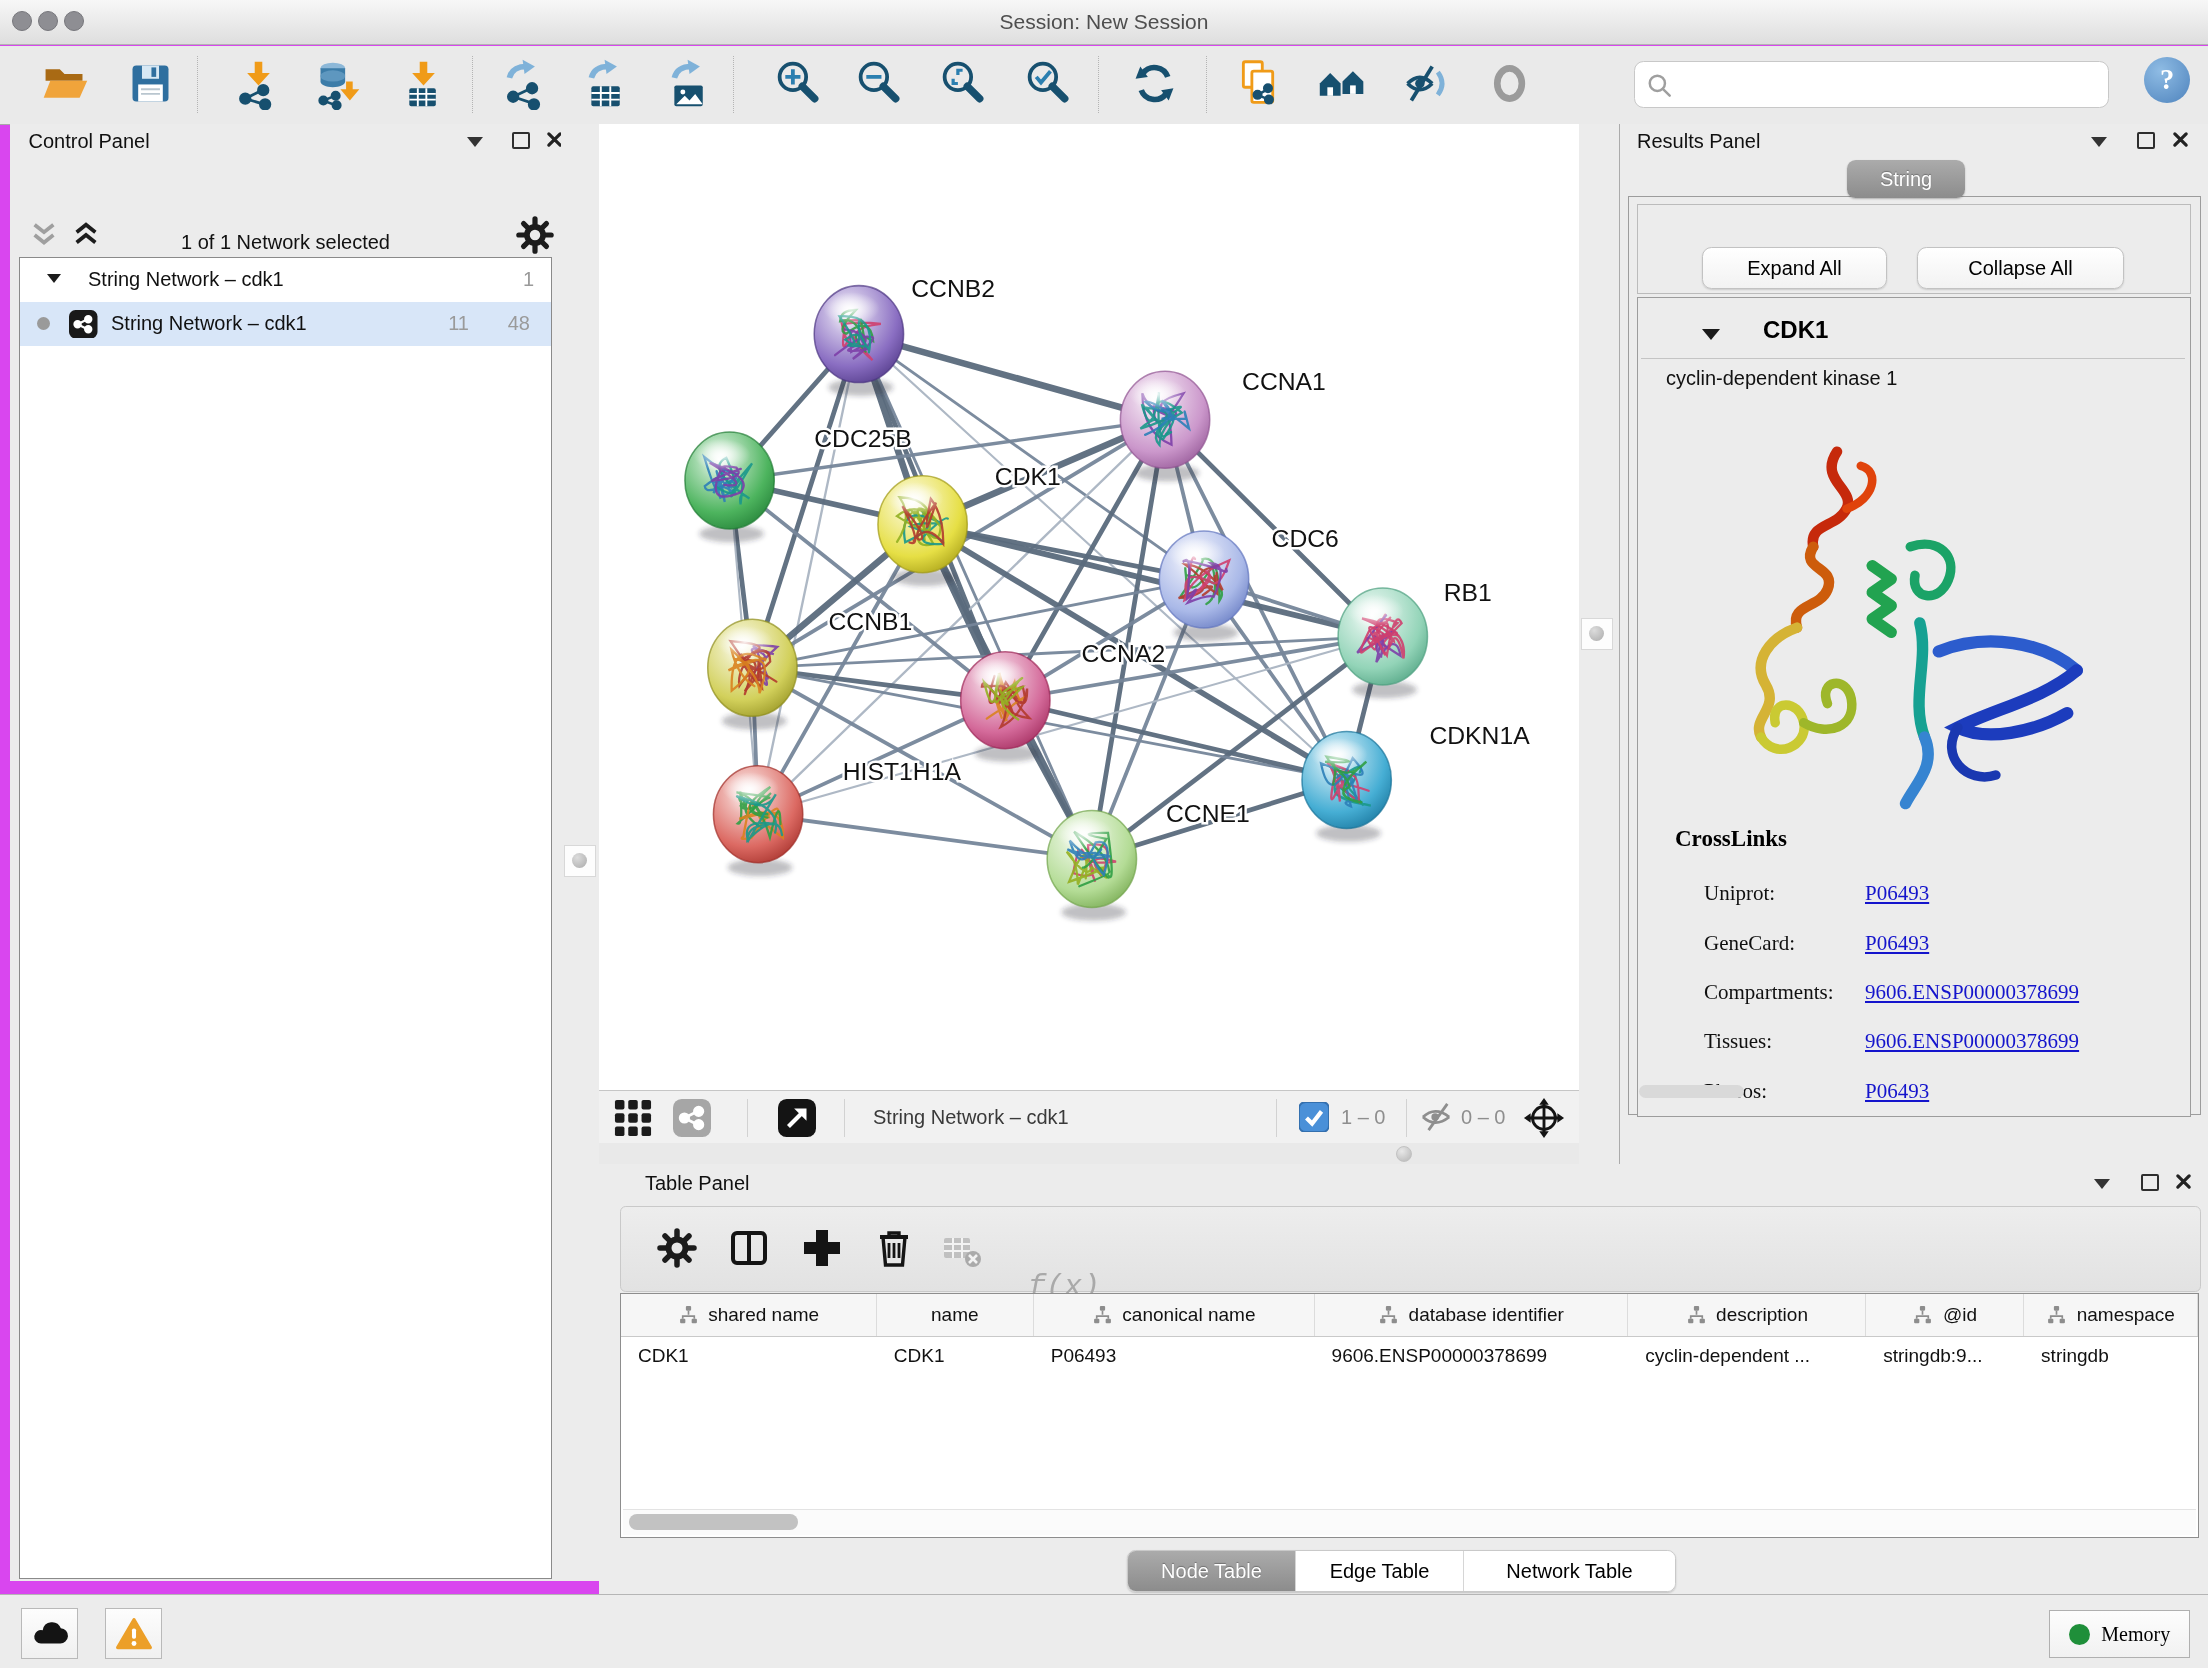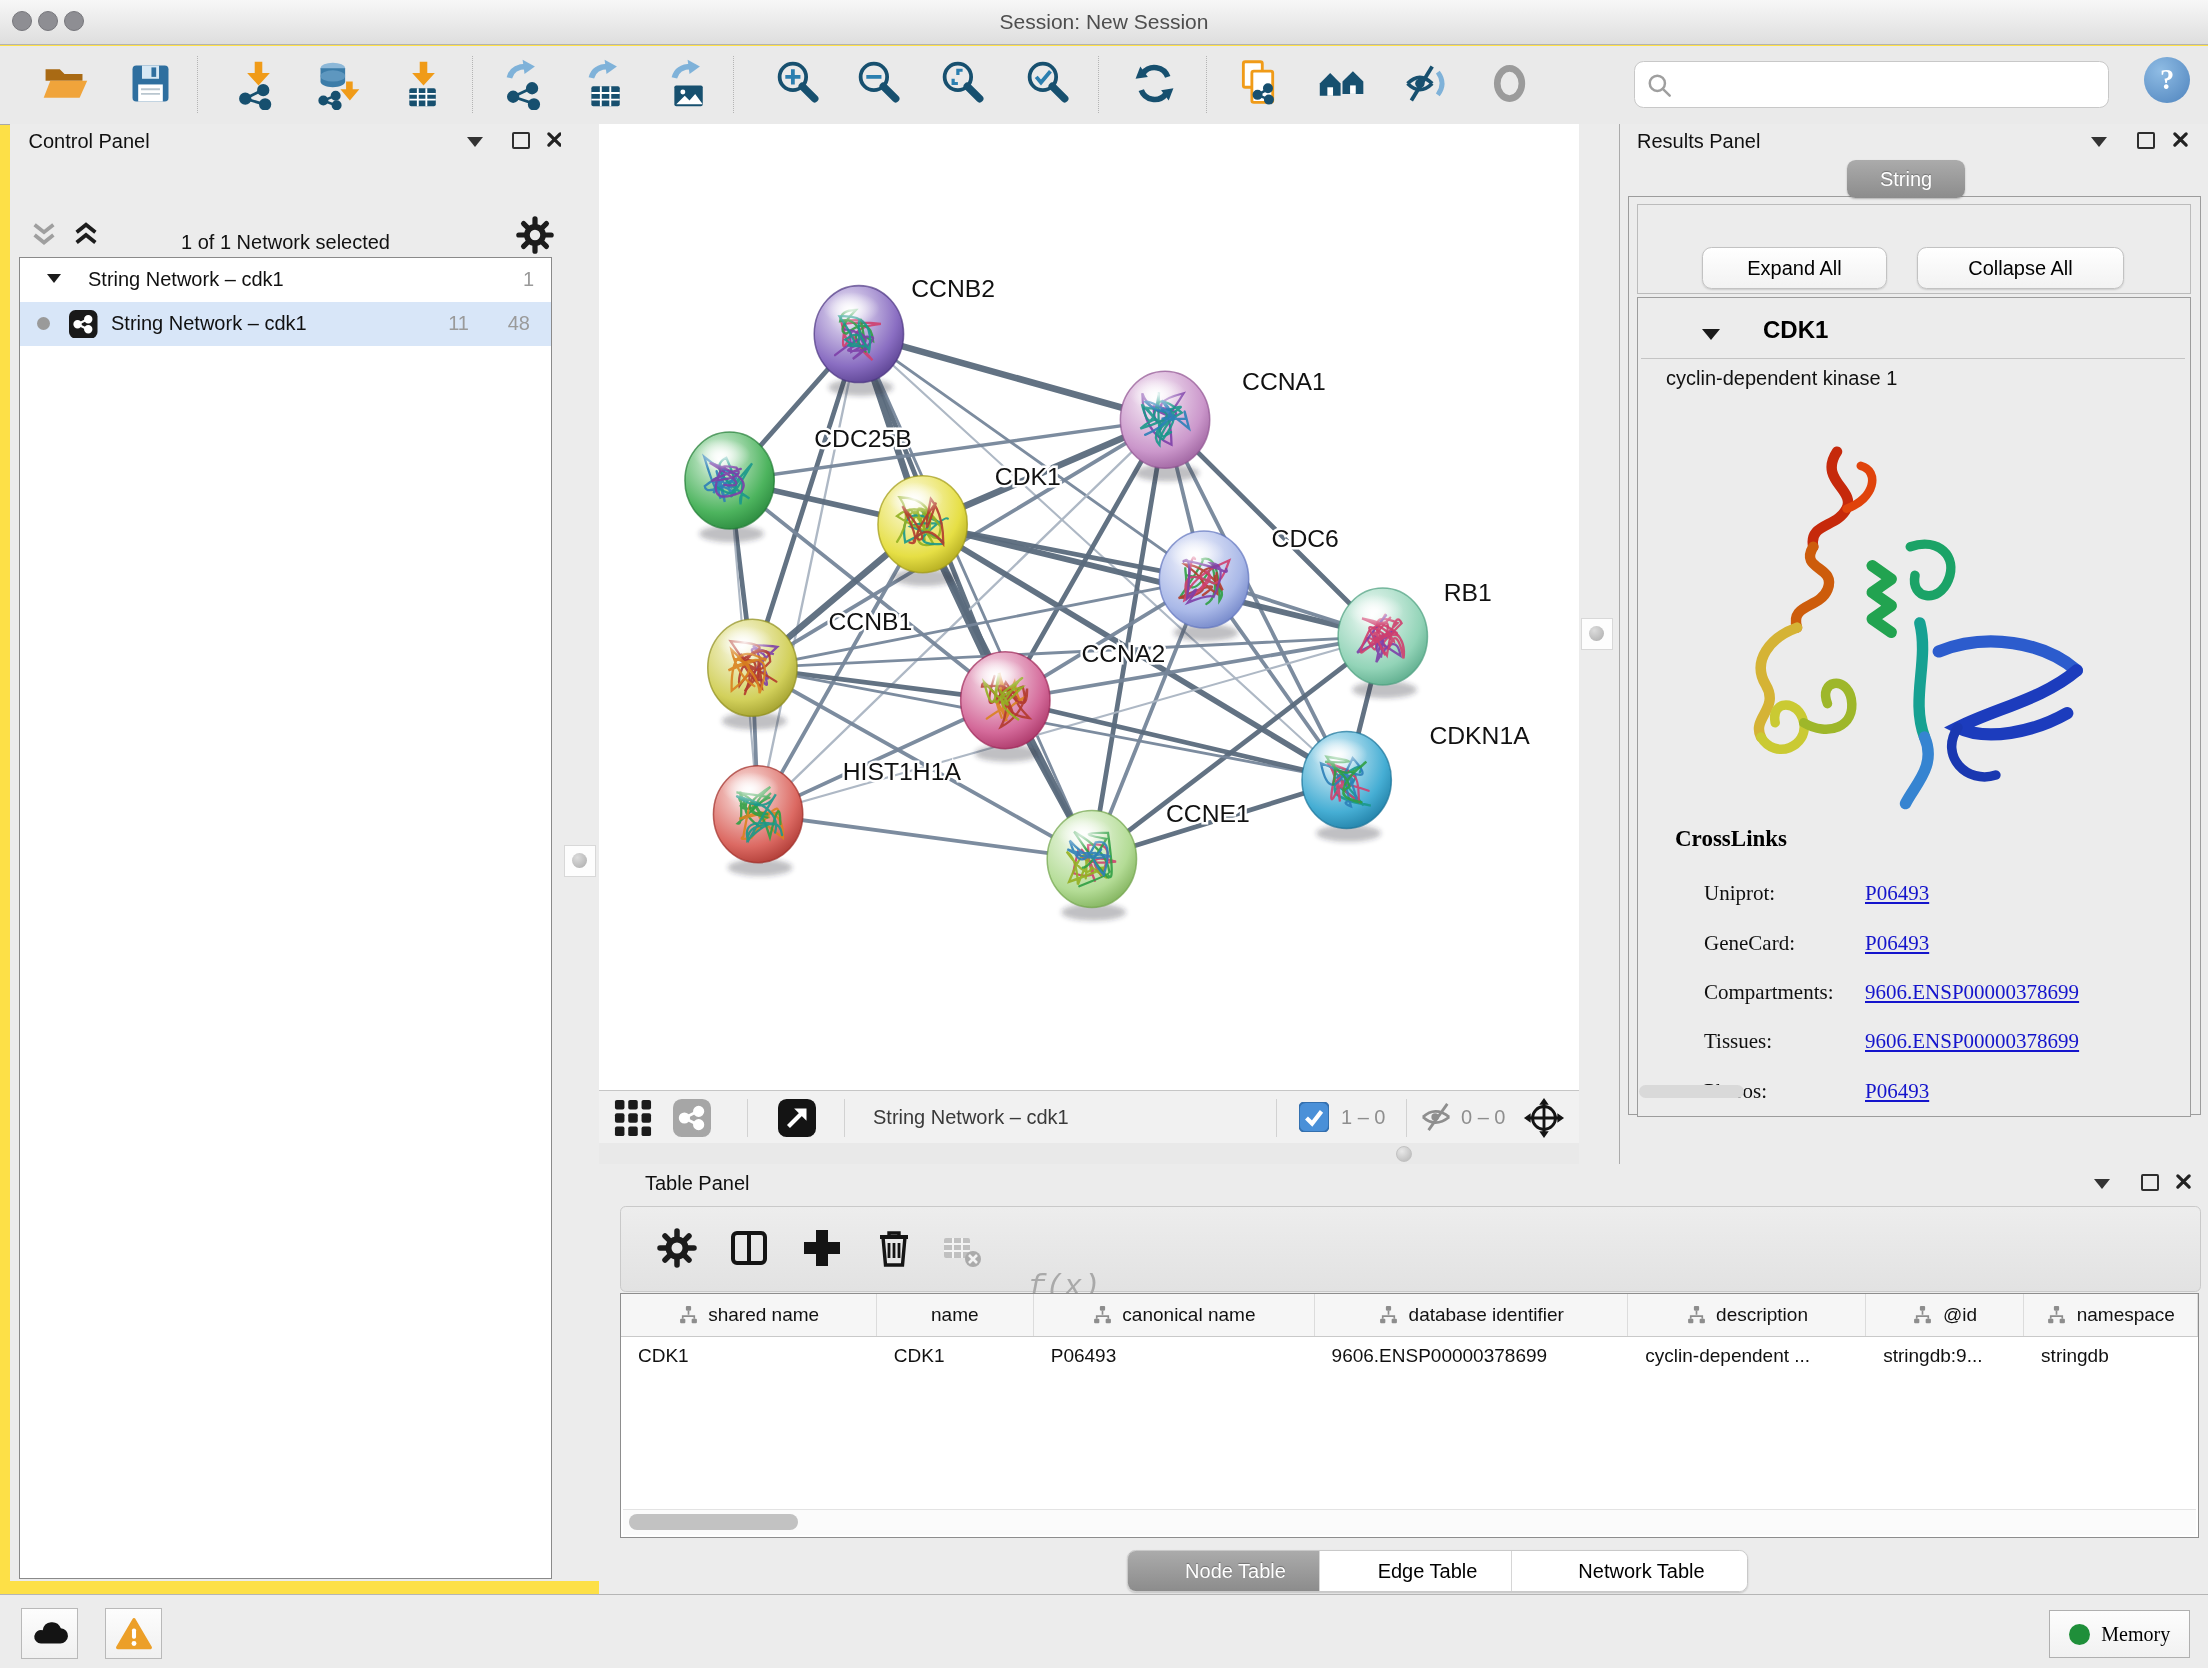--- a/index.html
+++ b/index.html
@@ -1,18 +1,18 @@
 <!DOCTYPE html>
 <html style="font-size:15px"><head>
 <meta charset="utf-8">
 <style>
   html,body{margin:0;padding:0;width:2208px;height:1668px;background:#ececec;
     font-family:"Liberation Sans",sans-serif;overflow:hidden;}
   .abs{position:absolute;}
-  .app{position:relative;width:2208px;height:1668px;background:#fde047;}
+  .app{position:relative;width:2208px;height:1668px;background:#d946ef;}
 
   
   .titlebar{left:0;top:0;width:2208px;height:44px;
     background:linear-gradient(#f7f7f7,#dedede);border-bottom:1.9px solid #b3b3b3;}
   .tlight{width:18px;height:18px;border-radius:50%;background:#8e8e93;border:1px solid #77777c;top:11.4px;}
   .wtitle{left:0;top:0;width:2208px;height:44px;line-height:44px;text-align:center;
     color:#4e4e4e;font-size:21px;}
 
   
   .toolbar{left:0;top:46px;width:2208px;height:78px;background:#eaeaea;border-bottom:1.9px solid #a9a9a9;}
@@ -100,21 +100,21 @@
   .thead{display:flex;height:42px;background:#f6f6f6;border-bottom:1.9px solid #c9c9c9;}
   .th{display:flex;align-items:center;justify-content:center;gap:9.5px;font-size:19px;color:#111;
     border-right:1.9px solid #dcdcdc;overflow:hidden;white-space:nowrap;box-sizing:border-box;}
   .trow{display:flex;height:38px;}
   .td{font-size:19px;color:#111;line-height:38px;padding-left:17px;overflow:hidden;white-space:nowrap;
     box-sizing:border-box;}
   .tscroll{position:absolute;left:1.9px;top:215px;width:1573px;height:25px;background:#fbfbfb;border-top:1px solid #e3e3e3;}
   .tscroll .thumb{position:absolute;left:5.7px;top:3.8px;width:169px;height:16px;background:#c2c2c2;border-radius:8.6px;}
   .btabs{position:absolute;top:386px;left:528px;display:flex;border-radius:8.6px;overflow:hidden;
     border:1px solid #c9c9c9;box-shadow:0 1px 1.9px rgba(0,0,0,.18);}
-  .btabs .tab{height:40px;line-height:40px;padding-left:24px;}
+  .btabs .tab{height:40px;line-height:40px;}
 
   
   .statusbar{left:0;top:1594px;width:2208px;height:74px;background:#ececec;border-top:1.9px solid #b5b5b5;}
   .sbtn{position:absolute;top:13.3px;width:57px;height:51px;background:linear-gradient(#fdfdfd,#f0f0f0);
     border:1.9px solid #b9b9b9;padding:0;cursor:pointer;}
   .sbtn svg{width:38px;height:38px;display:block;margin:4.8px auto;}
   .membtn{left:2049px;top:15px;width:141px;height:48px;background:linear-gradient(#fdfdfd,#f1f1f1);
     border:1.9px solid #b0b0b0;font-size:20px;color:#000;cursor:pointer;position:absolute;
     font-family:Liberation Serif, serif;}
   .memdot{display:inline-block;width:21px;height:21px;border-radius:50%;background:#1f8f3a;

